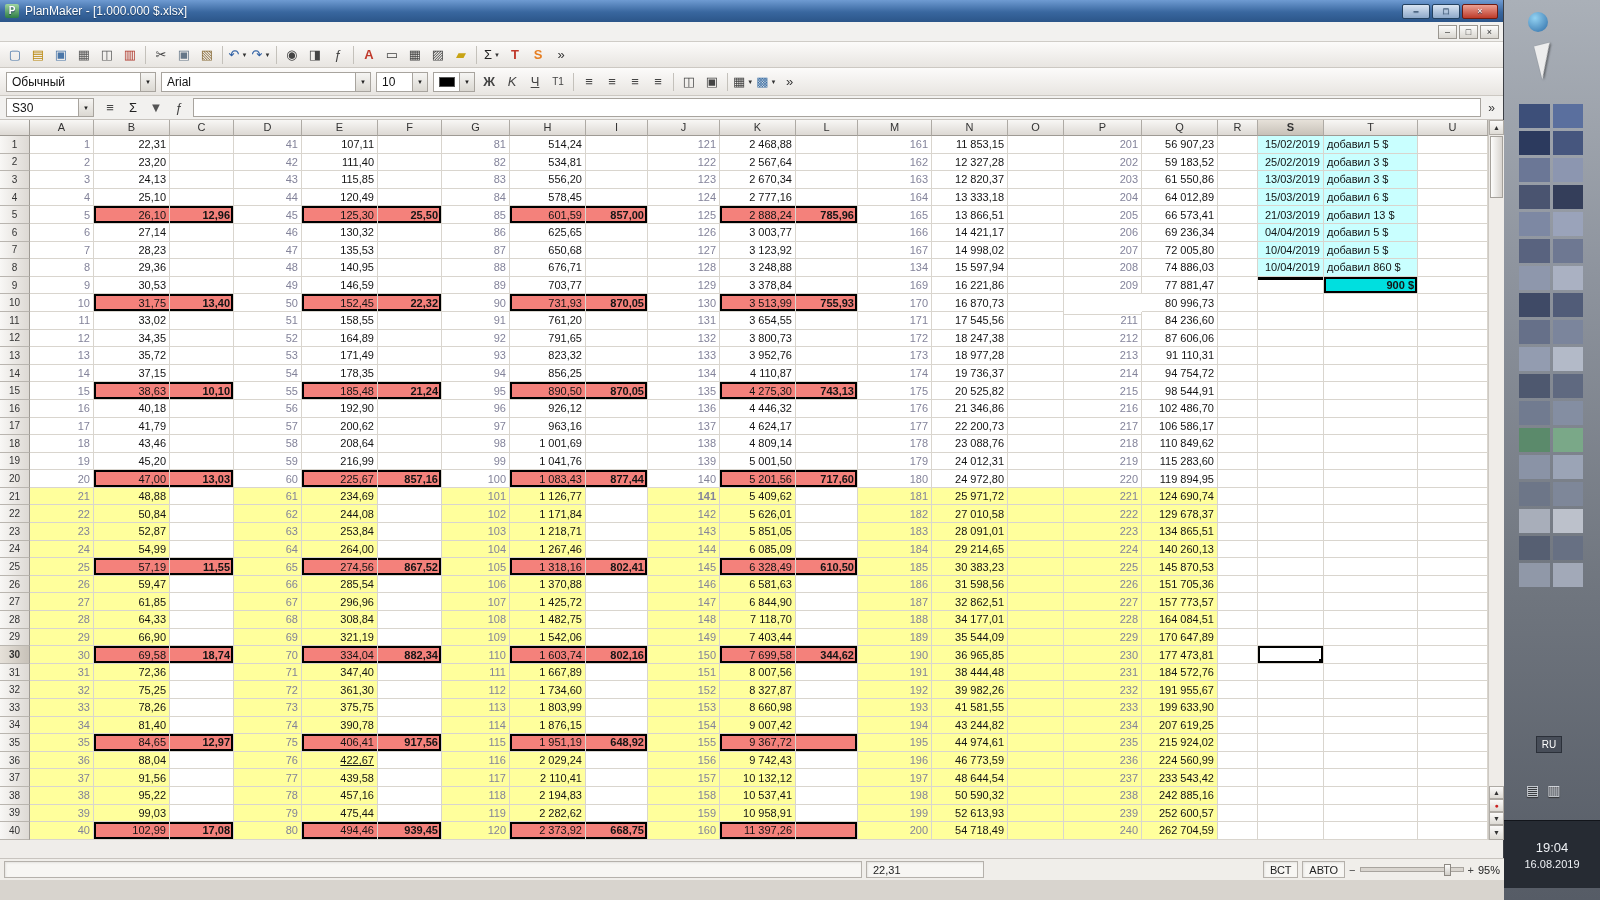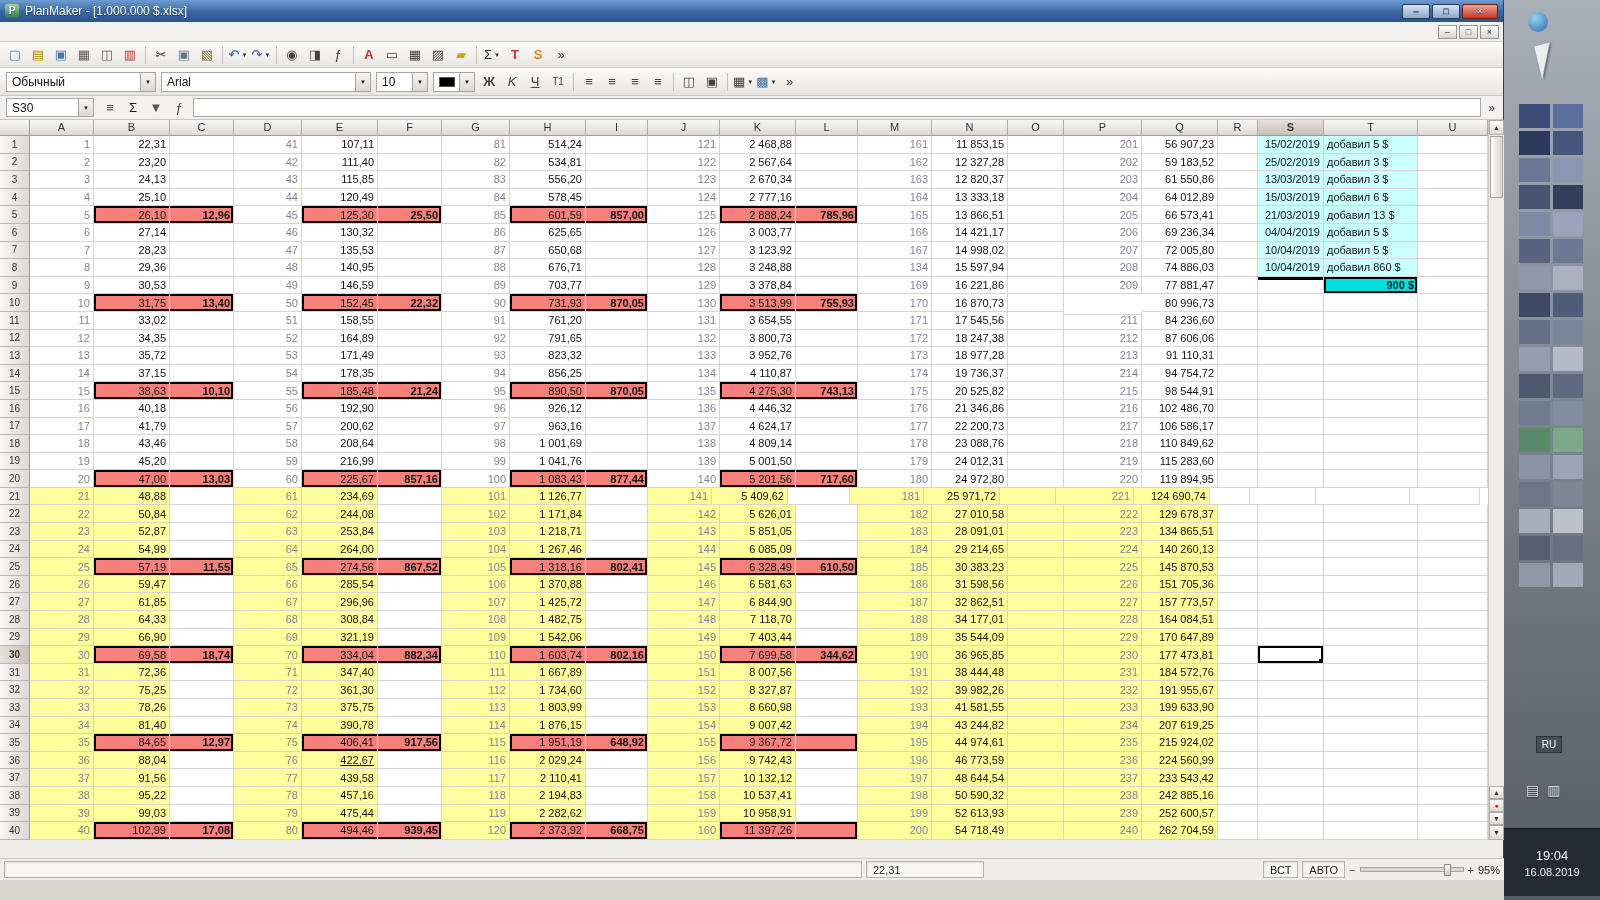--- a/index.html
+++ b/index.html
@@ -94,21 +94,21 @@
   .bottom-frame{position:absolute;top:880px;left:0;width:1504px;height:20px;background:#d8d4ce}
 
   
   .desktop{position:absolute;left:1504px;top:0;width:96px;height:900px;background:linear-gradient(180deg,#aab0b8 0%,#8e949e 30%,#70767f 65%,#565c66 100%)}
   .d-globe{position:absolute;left:24px;top:12px;width:20px;height:20px;border-radius:50%;background:radial-gradient(circle at 35% 30%,#93d2f2,#2d6ca6)}
   .d-cursor{position:absolute;left:34px;top:44px;width:0;height:0;border-top:34px solid #ededed;border-right:16px solid transparent;transform:rotate(-14deg);filter:drop-shadow(1px 1px 1px rgba(0,0,0,.55))}
   .d-palette{position:absolute;left:15px;top:104px;width:64px;display:grid;grid-template-columns:1fr 1fr;gap:3px}
   .d-sq{height:24px}
   .d-lang{position:absolute;left:32px;top:736px;width:26px;height:17px;background:#474d58;border:1px solid #2b3039;color:#fff;font-size:10px;display:flex;align-items:center;justify-content:center}
   .d-icons{position:absolute;left:22px;top:782px;display:flex;gap:8px;font-size:14px;color:#dfe3e9;text-shadow:0 1px 1px #222}
-  .d-clock{position:absolute;left:0;bottom:4px;width:96px;height:68px;background:#262b33;border-top:1px solid #12151b;color:#eef1f5;display:flex;flex-direction:column;align-items:center;justify-content:center;gap:3px}
+  .d-clock{position:absolute;left:0;bottom:12px;width:96px;height:68px;background:#262b33;border-top:1px solid #12151b;color:#eef1f5;display:flex;flex-direction:column;align-items:center;justify-content:center;gap:3px}
   .d-time{font-size:13px}
   .d-date{font-size:11px}
 </style>
 </head>
 <body>
 
 <div class="screen">
   <div class="window">
 
     <div class="titlebar">
@@ -821,21 +821,21 @@
             <div class="rowh">21</div>
             <div class="cell ctr yellow" style="width: 64px;">21</div>
             <div class="cell yellow" style="width: 76px;">48,88</div>
             <div class="cell" style="width: 64px;"></div>
             <div class="cell ctr yellow" style="width: 68px;">61</div>
             <div class="cell yellow" style="width: 76px;">234,69</div>
             <div class="cell" style="width: 64px;"></div>
             <div class="cell ctr yellow" style="width: 68px;">101</div>
             <div class="cell yellow" style="width: 76px;">1 126,77</div>
             <div class="cell" style="width: 62px;"></div>
-            <div class="cell ctr yellow" style="width: 64px;">141</div>
+            <div class="cell ctr yellow" style="width: 72px; font-weight: bold;">141</div>
             <div class="cell yellow" style="width: 76px;">5 409,62</div>
             <div class="cell" style="width: 62px;"></div>
             <div class="cell ctr yellow" style="width: 74px;">181</div>
             <div class="cell yellow" style="width: 76px;">25 971,72</div>
             <div class="cell yellow" style="width: 56px;"></div>
             <div class="cell ctr yellow" style="width: 78px;">221</div>
             <div class="cell yellow" style="width: 76px;">124 690,74</div>
             <div class="cell" style="width: 40px;"></div>
             <div class="cell" style="width: 66px;"></div>
             <div class="cell" style="width: 94px;"></div>

